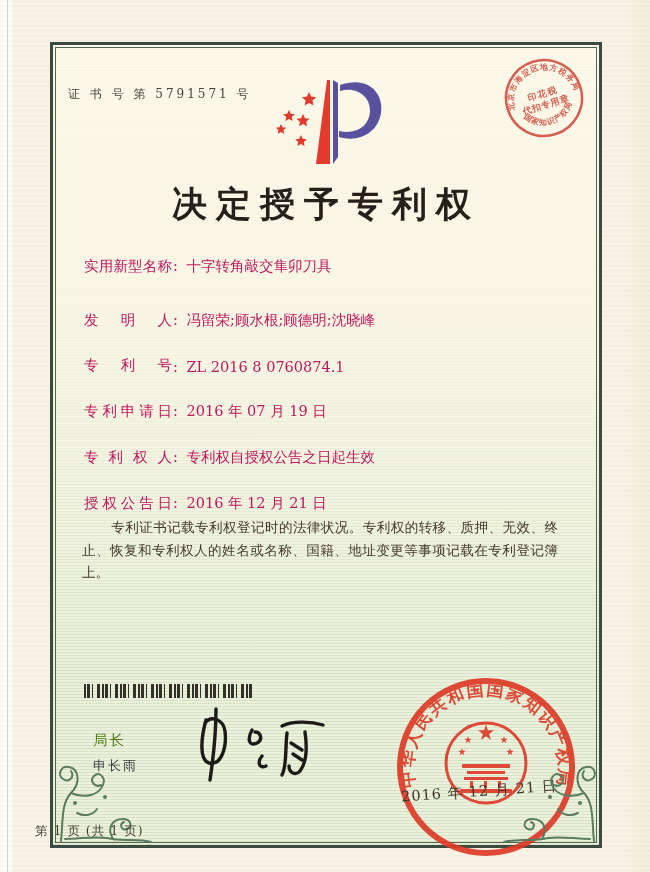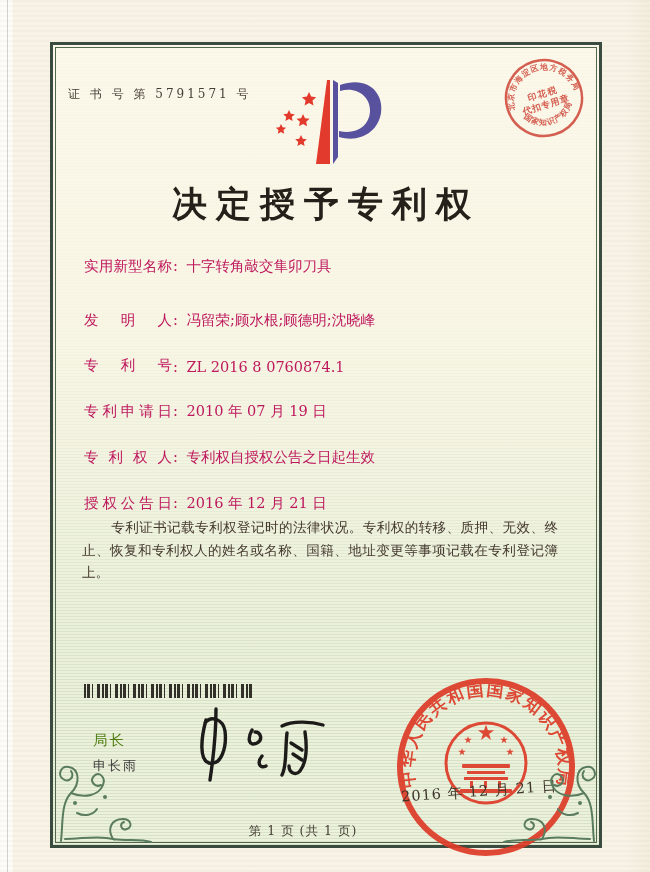--- a/index.html
+++ b/index.html
@@ -36,21 +36,21 @@
     text-align:justify;color:#44392e;}
   .body-text p{margin:0;text-indent:2.15em;}
   .barcode{position:absolute;left:84px;top:684px;width:170px;height:14px;
     background:repeating-linear-gradient(90deg,#33302a 0 2px,transparent 2px 3px,#33302a 3px 6px,transparent 6px 8px,#33302a 8px 9px,transparent 9px 13px,#33302a 13px 16px,transparent 16px 18px);}
   .director-title{position:absolute;left:93px;top:731px;font-size:14.5px;color:#4d7c0f;letter-spacing:2px;font-family:"DejaVu Sans","Liberation Sans",sans-serif;}
   .director-name{position:absolute;left:93px;top:757px;font-size:13px;color:#3b3b3b;letter-spacing:2px;font-family:Liberation Mono, monospace;}
   .signature{position:absolute;left:186px;top:704px;width:152px;height:84px;}
   .seal{position:absolute;left:394px;top:675px;width:184px;height:184px;opacity:.92;}
   .seal-date{position:absolute;left:401px;top:782px;font-size:14.5px;color:#3d352a;letter-spacing:1px;transform:rotate(-4deg);white-space:nowrap;}
   .tax-stamp{position:absolute;left:501px;top:55px;width:86px;height:86px;transform:rotate(-17deg);opacity:.88;}
-  .footer-page{position:absolute;left:43px;top:823px;width:520px;text-align:center;font-size:12.5px;color:#453f35;letter-spacing:1px;}
+  .footer-page{position:absolute;left:35px;top:823px;width:520px;text-align:left;font-size:12.5px;color:#453f35;letter-spacing:1px;}
   .flourish{position:absolute;width:100px;height:92px;}
   .flourish.bl{left:55px;top:753px;}
   .flourish.br{left:500px;top:753px;transform:scaleX(-1);}
   svg text{font-family:"DejaVu Serif","Liberation Serif",serif;}
 </style>
 </head>
 <body>
 
 <div class="page-edge"></div>
 
@@ -85,21 +85,21 @@
 <div class="field f1">
   <span class="lbl">发明人</span><span class="sep">:</span>
   <span class="val">冯留荣;顾水根;顾德明;沈晓峰</span>
 </div>
 <div class="field f2">
   <span class="lbl">专利号</span><span class="sep">:</span>
   <span class="val">ZL 2016 8 0760874.1</span>
 </div>
 <div class="field f3">
   <span class="lbl">专利申请日</span><span class="sep">:</span>
-  <span class="val">2010 年 07 月 19 日</span>
+  <span class="val">2016 年 07 月 19 日</span>
 </div>
 <div class="field f4">
   <span class="lbl">专利权人</span><span class="sep">:</span>
   <span class="val">专利权自授权公告之日起生效</span>
 </div>
 <div class="field f5">
   <span class="lbl">授权公告日</span><span class="sep">:</span>
   <span class="val">2016 年 12 月 21 日</span>
 </div>
 

